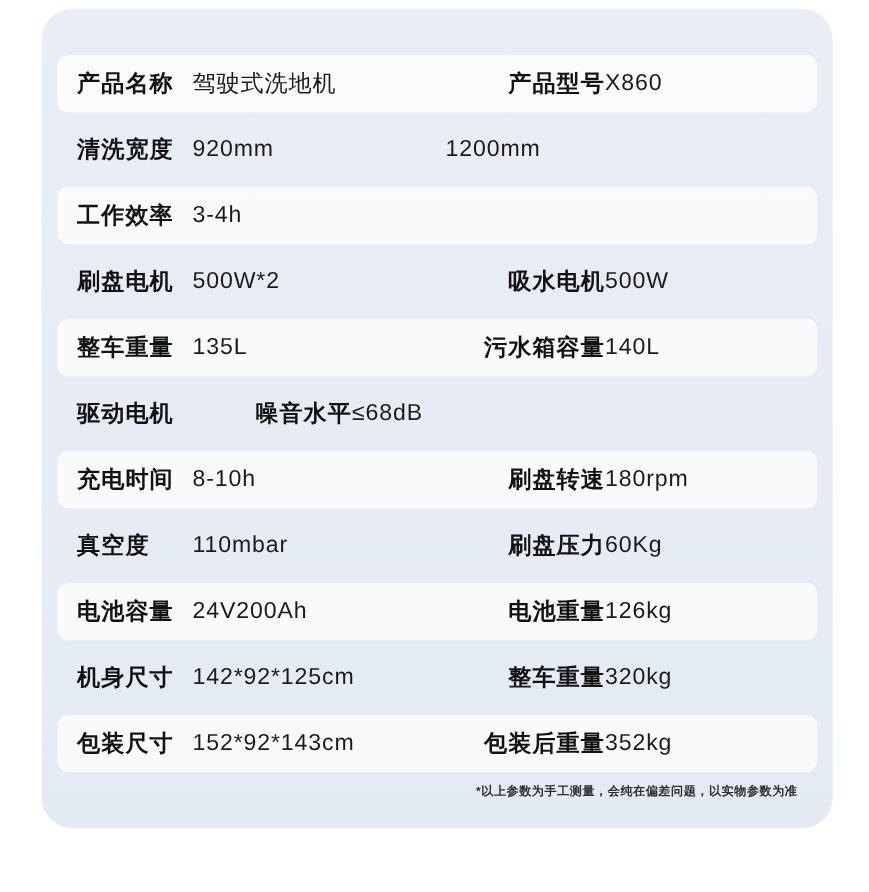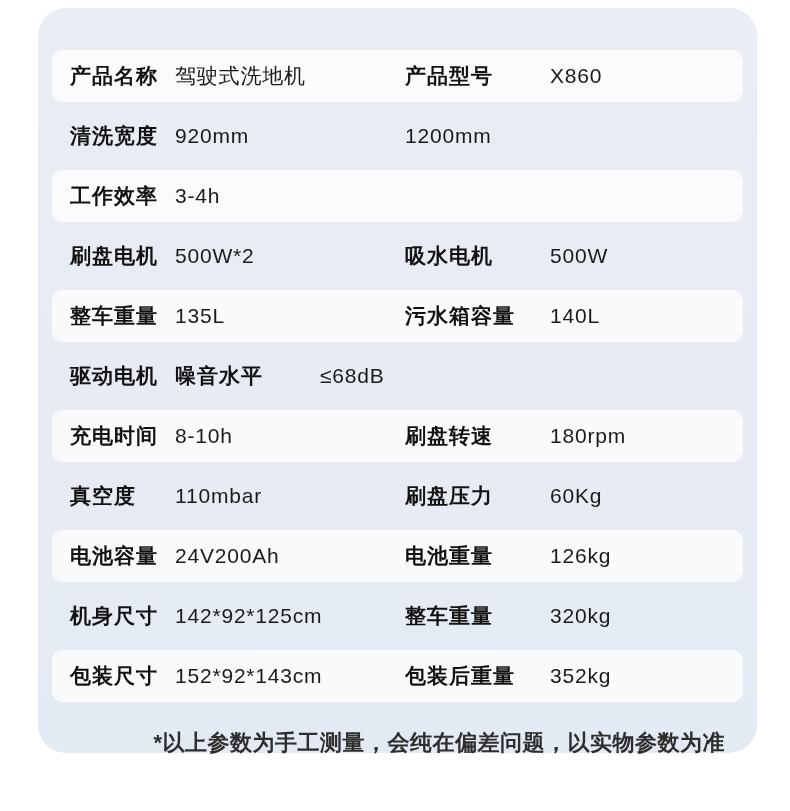--- a/index.html
+++ b/index.html
@@ -54,28 +54,28 @@
     letter-spacing: 1px;
   }
 
   .cell.value {
     font-weight: 400;
     letter-spacing: 0.8px;
   }
 
   .c1 { width: 123px; padding-left: 18px; }
   .c2 { width: 230px; }
-  .c3 { width: 145px; }
+  .c3 { width: 145px; text-align: right; }
   .c4 { flex: 1; }
 
   .footer-note {
-    margin-top: 26px;
+    margin-top: 10px;
     text-align: right;
     padding-right: 18px;
-    font-size: 22px;
+    font-size: 11px;
     font-weight: 600;
     letter-spacing: 0.5px;
     color: #2e2e2e;
   }
 </style>
 </head>
 <body>
 
 <div class="spec-panel">
   <div class="spec-rows">

